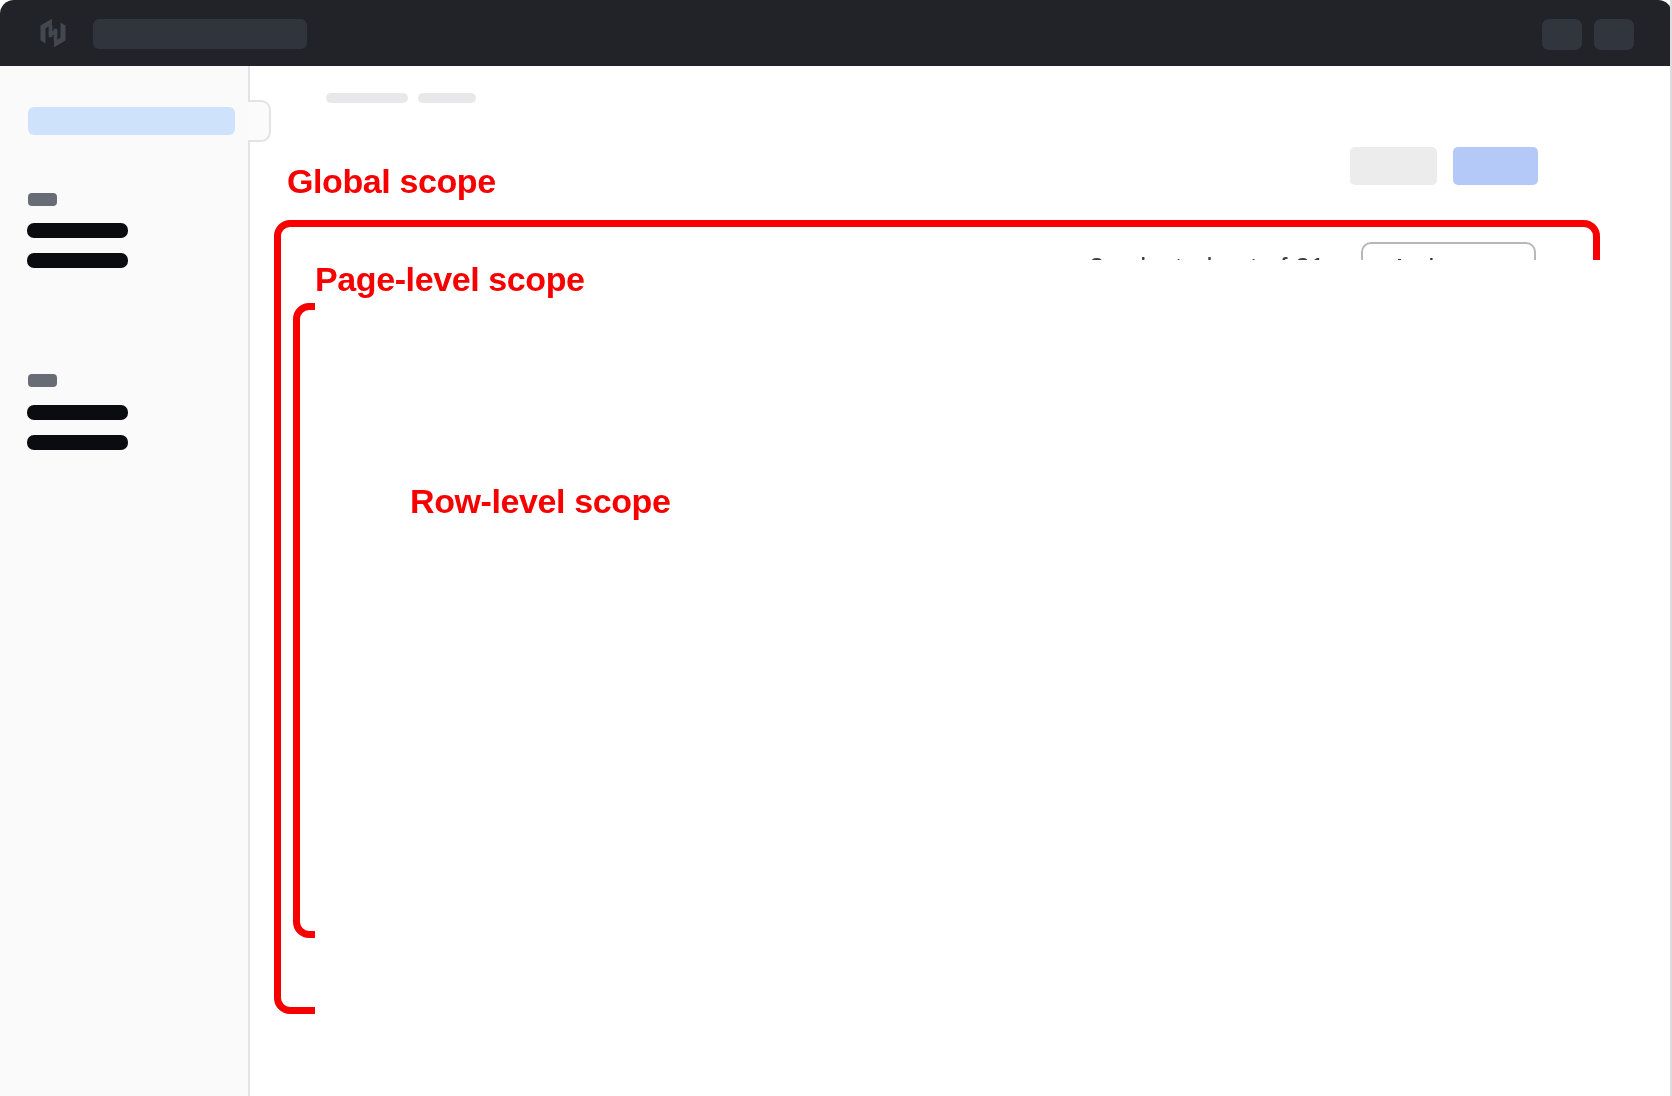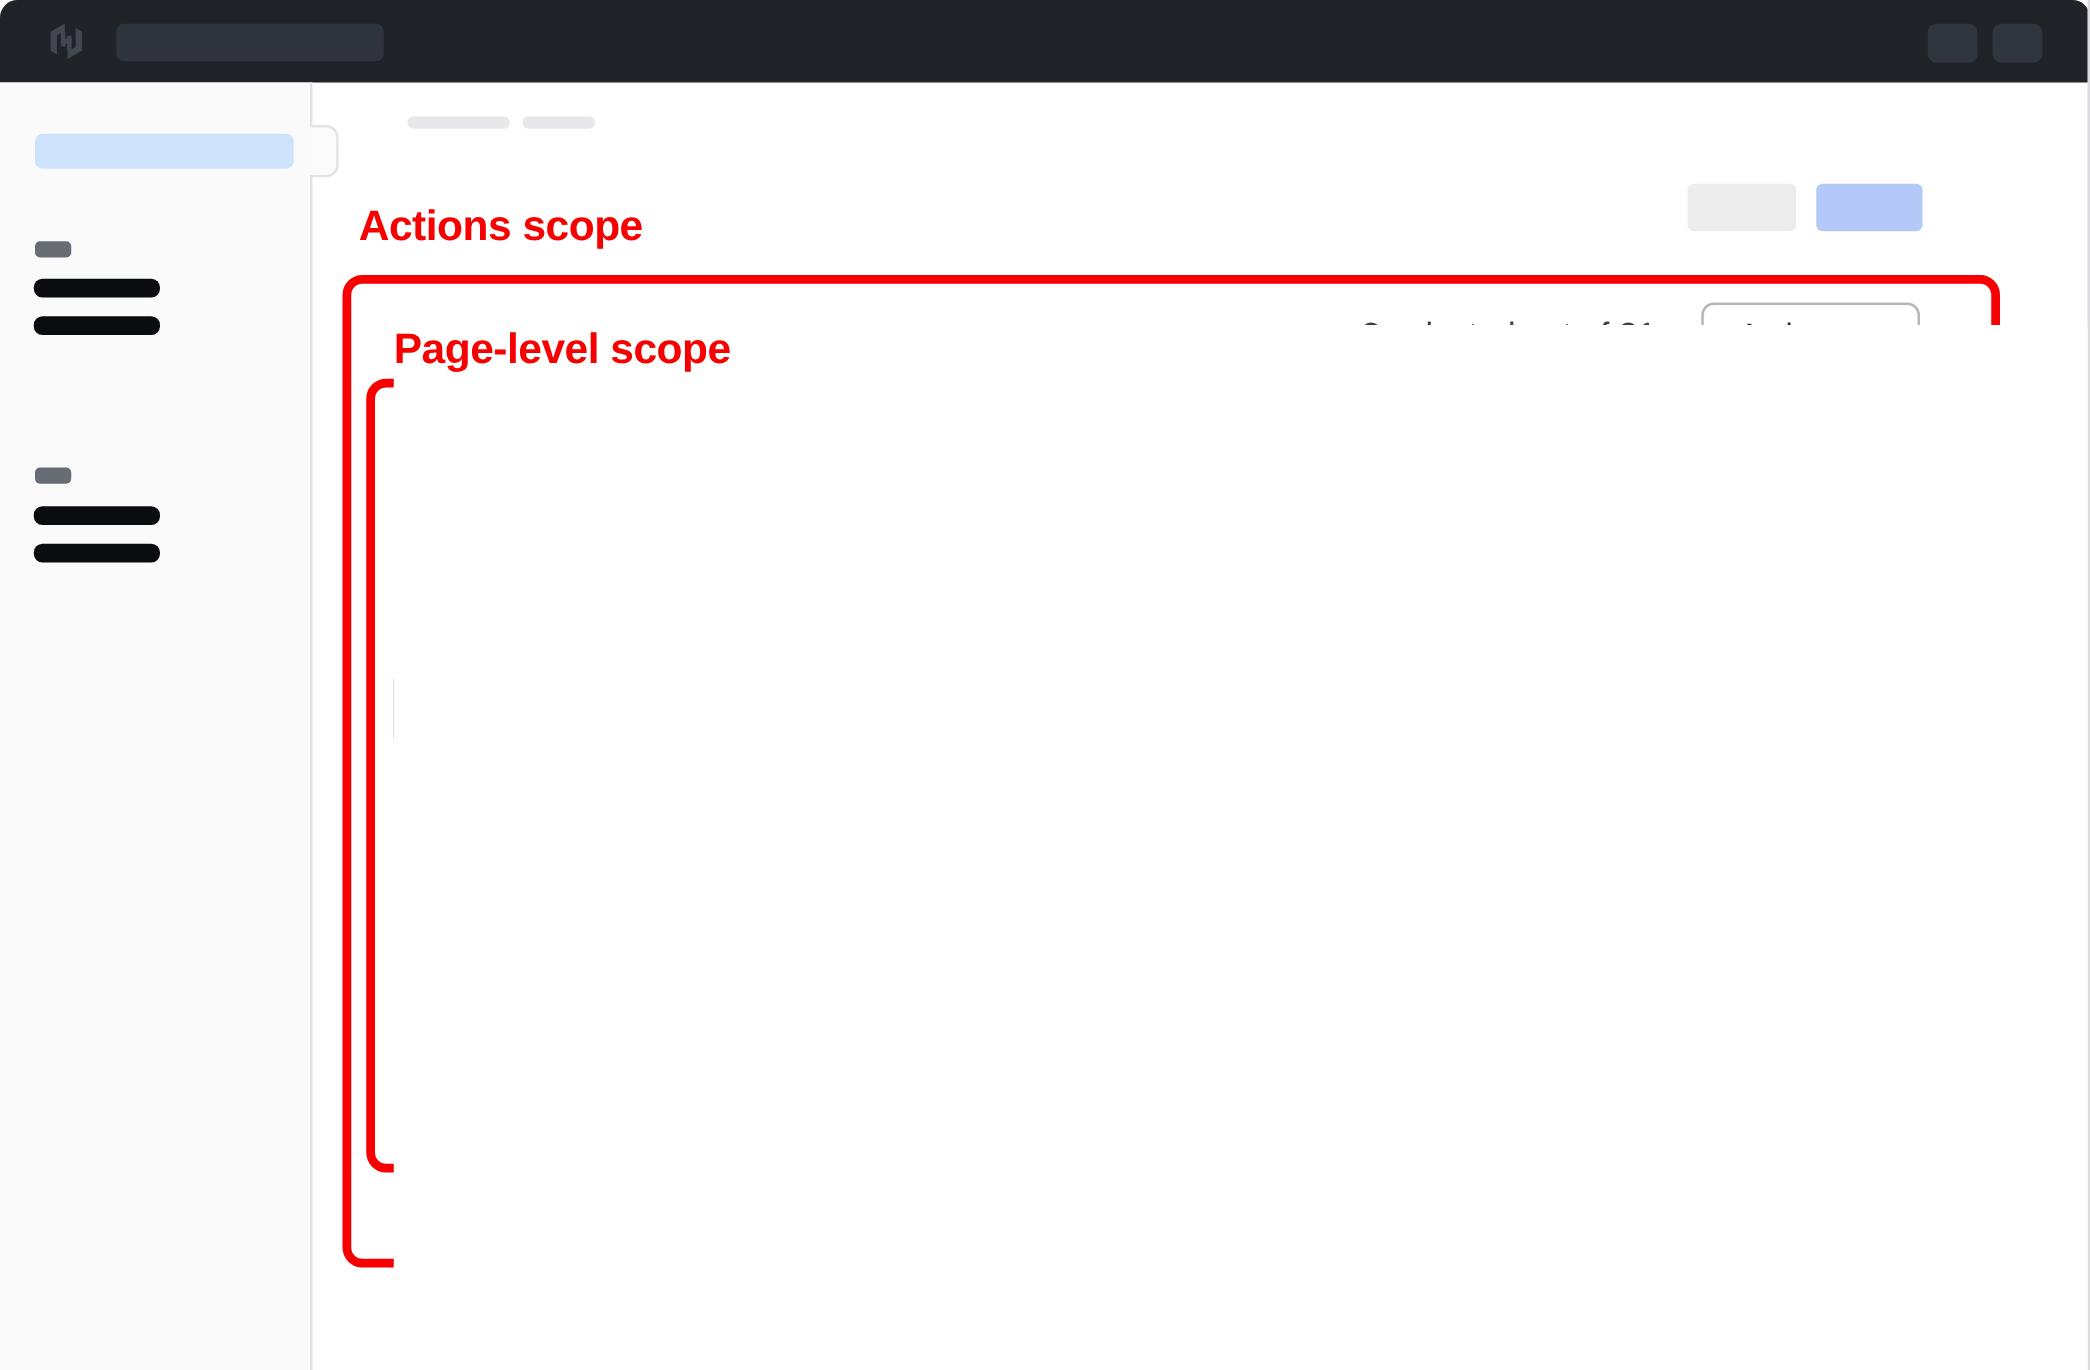--- a/index.html
+++ b/index.html
@@ -106,22 +106,23 @@
     <div class="side-bar" style="top:339px"></div>
     <div class="side-bar" style="top:369px"></div>
   </div>
   <div class="side-handle"></div>
 
   <div class="crumb b1"></div>
   <div class="crumb b2"></div>
   <div class="top-btn gray"></div>
   <div class="top-btn blue"></div>
 
-  <div class="anno global">Actions scope</div>
+  <div class="anno global">Global scope</div>
   <div class="anno page">Page-level scope</div>
+  <div class="anno row">Row-level scope</div>
   <div class="rect global"></div>
   <div class="rect page"></div>
   <div class="rect row"></div>
 
   <div class="sel-status">3 selected out of 21</div>
   <div class="actions-btn">
     <span>Actions</span>
     <svg width="16" height="10" viewBox="0 0 16 10">
       <path d="M2 1.5l6 6 6-6" stroke="#3a3e46" stroke-width="2.4" fill="none" stroke-linecap="round" stroke-linejoin="round"></path>
     </svg>

